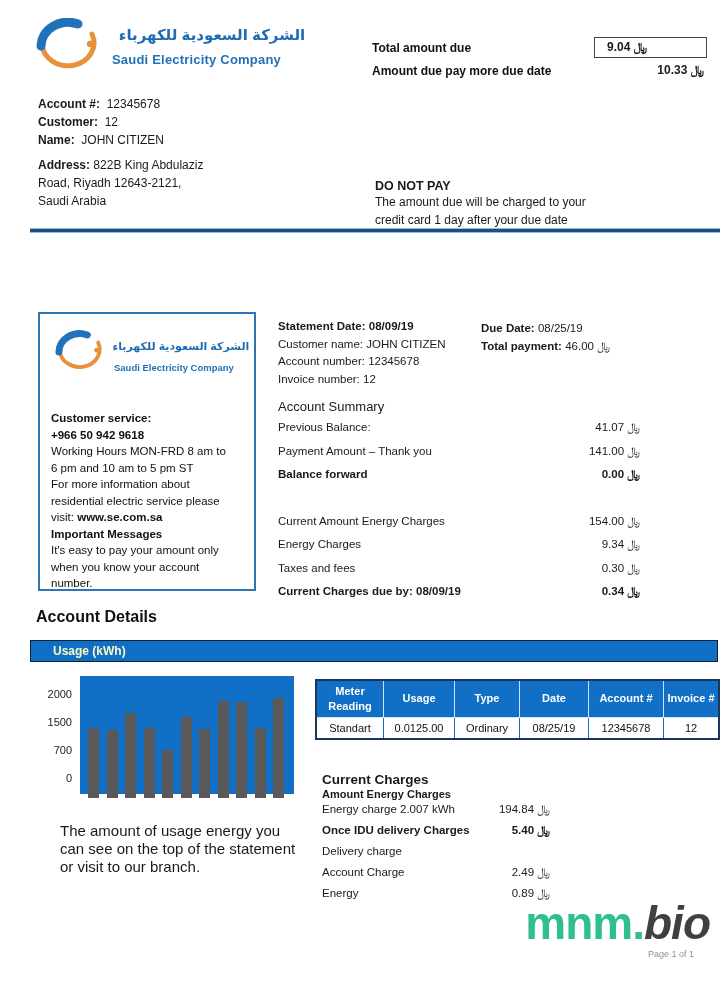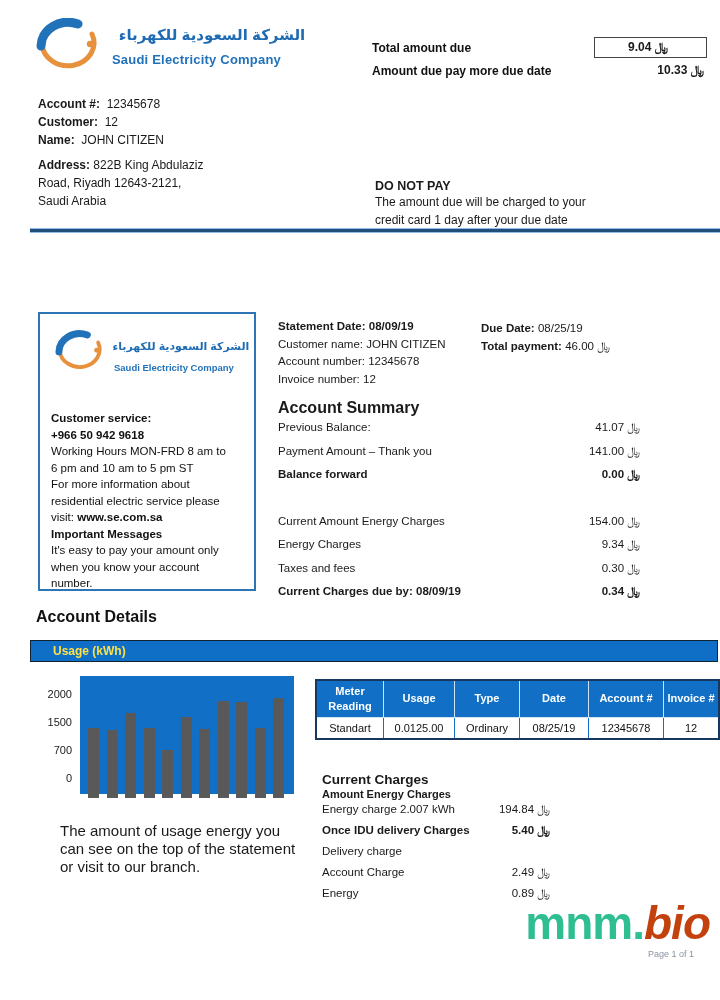--- a/index.html
+++ b/index.html
@@ -6,46 +6,46 @@
   .page{position:relative;width:720px;height:1000px;background:#ffffff;margin:0 auto;
         font-family:"Liberation Sans","DejaVu Sans",sans-serif;color:#1a1a1a;overflow:hidden;}
   .abs{position:absolute;}
   .b{font-weight:bold;}
 
   
   .logo-arabic{font-size:15px;font-weight:bold;color:#1F6CB5;}
   .logo-english{font-size:13px;font-weight:bold;color:#2272B9;letter-spacing:.2px;}
   .hdr-label{font-size:12px;font-weight:bold;color:#111;}
   .amount-box{width:113px;height:21px;border:1px solid #444;font-size:12px;font-weight:bold;
-              text-align:center;padding:2px 5px 0 0;box-sizing:border-box;}
+              text-align:left;padding:2px 5px 0 12px;box-sizing:border-box;}
   .amount-plain{width:122px;font-size:12px;font-weight:bold;text-align:right;padding-right:12px;box-sizing:border-box;}
   .info-line{font-size:12px;line-height:18px;}
   .dnp-title{font-size:12.5px;font-weight:bold;}
   .dnp-line{font-size:12px;line-height:18px;}
 
   
   .divider{height:2.5px;background:#1F4E79;border-top:1.5px solid #8FBCE6;border-bottom:1.5px solid #8FBCE6;}
 
   
   .svc-box{width:218px;height:279px;border:2px solid #2E75B6;box-sizing:border-box;background:#fff;}
   .svc-arabic{font-size:11px;font-weight:bold;color:#1F6CB5;}
   .svc-english{font-size:9.5px;font-weight:bold;color:#2272B9;}
   .svc-lines{font-size:11.5px;line-height:16.5px;color:#111;}
   .svc-line{white-space:nowrap;}
 
   
   .stmt-line{font-size:11.5px;line-height:17.5px;}
-  .sum-title{font-size:16px;font-weight:bold;}
+  .sum-title{font-size:13px;font-weight:normal;}
   .sum-row{display:flex;justify-content:space-between;width:362px;font-size:11.5px;height:23.5px;align-items:flex-start;}
   .sum-row.gap{margin-top:23px;}
 
   
   .ad-title{font-size:16px;font-weight:bold;color:#111;}
   .usage-band{width:688px;height:22px;background:#0F6FC6;border:1px solid #123;box-sizing:border-box;
-              color:#fde047;font-size:12px;font-weight:bold;line-height:20px;padding-left:22px;}
+              color:#fef9c3;font-size:12px;font-weight:bold;line-height:20px;padding-left:22px;}
 
   
   .ytick{font-size:11px;color:#222;text-align:right;width:30px;line-height:28px;}
   .plot-bg{width:214px;height:118px;background:#1170C6;}
   .bars{width:214px;height:126px;display:flex;align-items:flex-end;gap:7.5px;padding:0 8px;box-sizing:border-box;}
   .bar{width:11px;background:#595959;flex:none;}
 
   
   table.usage{border-collapse:collapse;border:2px solid #17375E;font-size:11px;}
   table.usage th{background:#1170C6;color:#fff;font-weight:bold;border:1.5px solid #cfe3f5;
@@ -58,21 +58,21 @@
   
   .cc-title{font-size:13.5px;font-weight:bold;}
   .cc-sub{font-size:11px;font-weight:bold;}
   .cc-row{display:flex;justify-content:space-between;width:228px;font-size:11.5px;height:21px;}
 
   .note-line{font-size:15px;line-height:18px;}
 
   
   .brand{font-size:46px;font-weight:800;letter-spacing:-1px;line-height:1;}
   .brand .mnm{color:#2EBE91;}
-  .brand .bio{color:#c2410c;font-style:italic;}
+  .brand .bio{color:#404040;font-style:italic;}
   .page-num{font-size:9px;color:#8a93a0;}
 
   svg{display:block;}
 </style>
 </head>
 <body>
 
 <div class="page">
 
   <div class="abs" style="left:32px;top:18px;width:78px;height:72px;">

